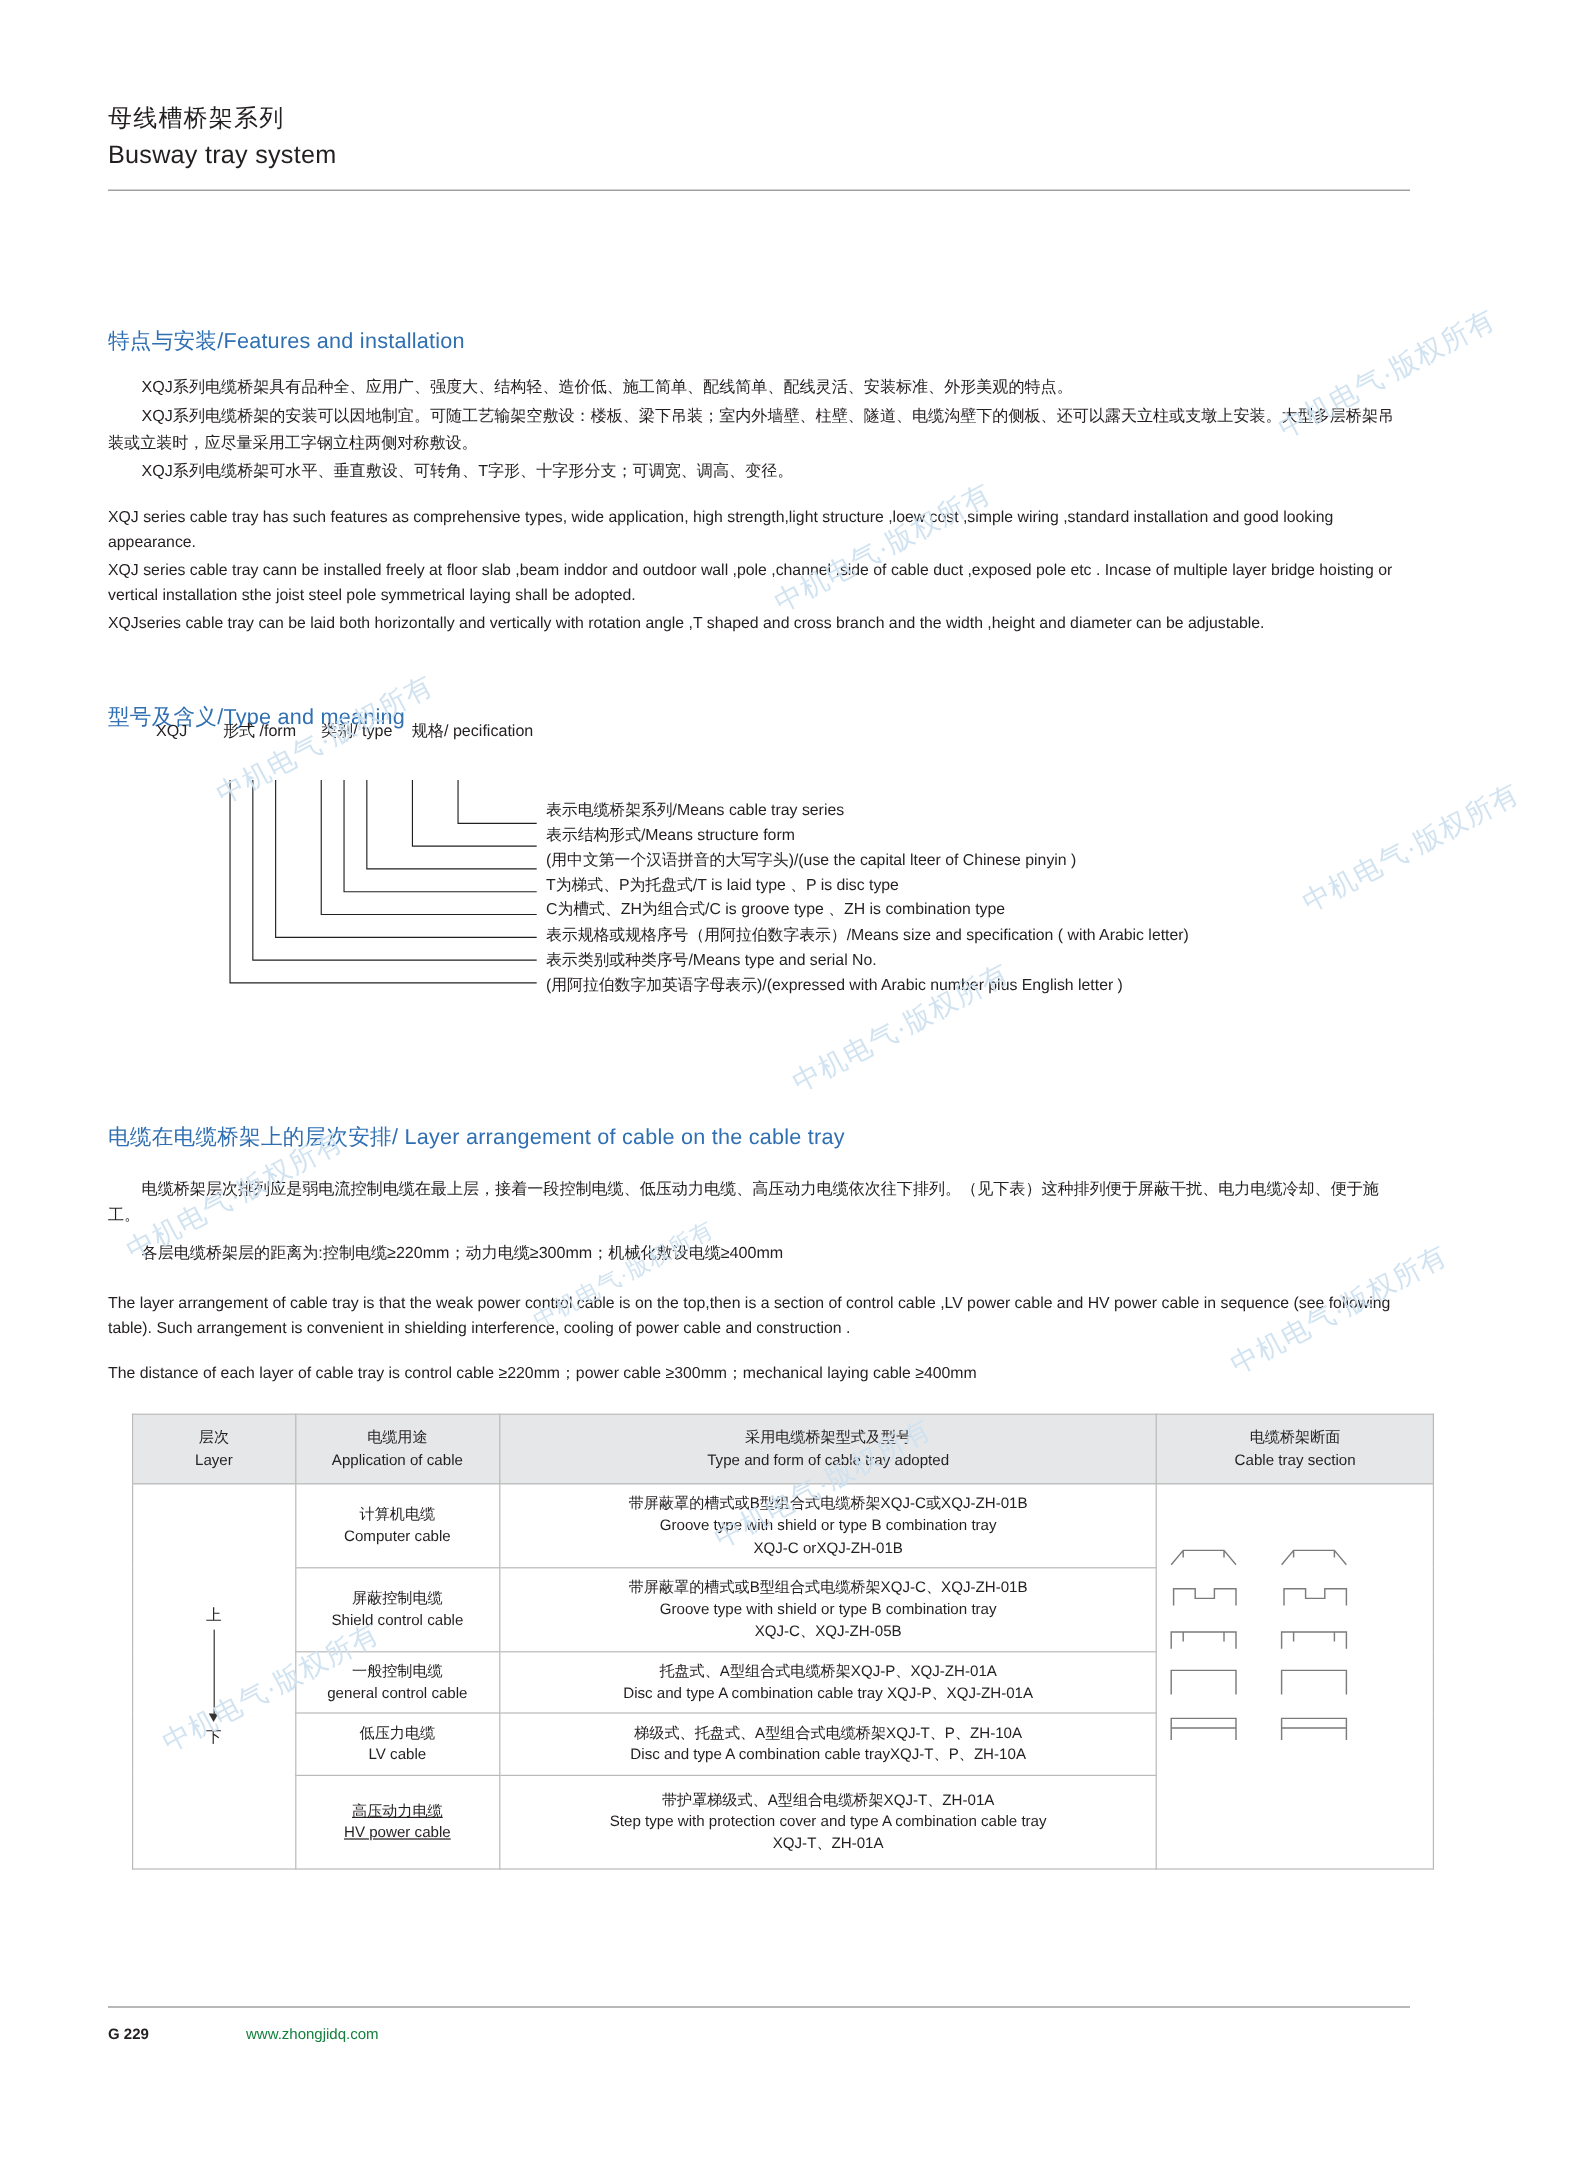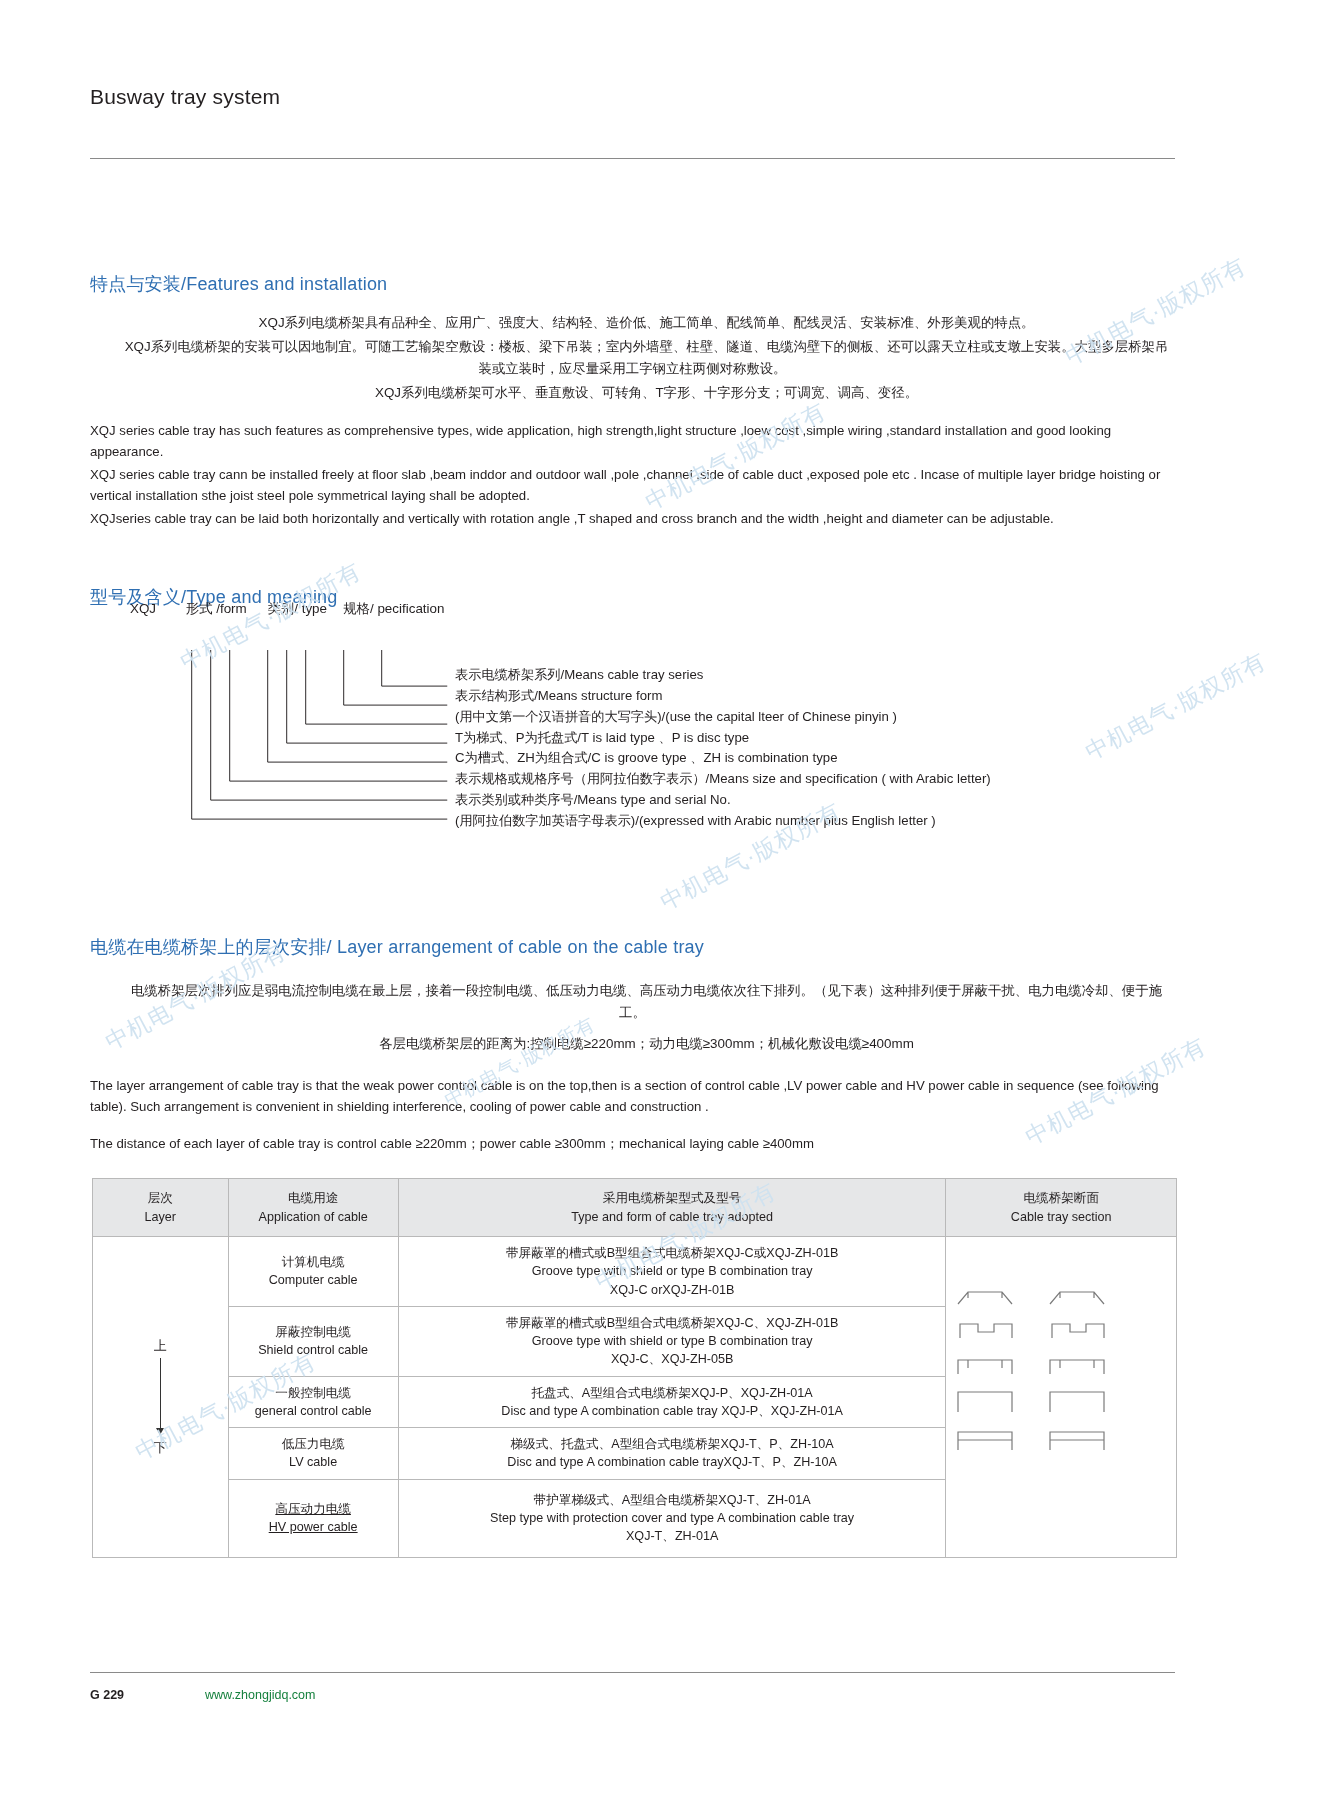--- a/index.html
+++ b/index.html
@@ -62,21 +62,21 @@
 
   
   .para {
     position: absolute;
     font-size: 13.2px;
     line-height: 1.62;
     color: #231f20;
     text-align: left;
   }
   .para.cn { font-size: 13.4px; line-height: 1.66; }
-  .indent { text-indent: 28px; text-align: center; }
+  .indent { text-indent: 28px; }
 
   
   .tm-headrow {
     position: absolute;
     left: 90px;
     top: 600px;
     font-size: 13.4px;
     color: #231f20;
     white-space: nowrap;
     margin-left: 40px;
@@ -95,21 +95,21 @@
     top: 665px;
     font-size: 13.2px;
     line-height: 1.58;
     color: #231f20;
     white-space: nowrap;
   }
 
   
   .tbl-wrap {
     position: absolute;
-    left: 81px;
+    left: 99px;
     top: 1178px;
     width: 1085px;
     padding-left: 11px;
   }
   table.layer-table {
     border-collapse: collapse;
     width: 1085px;
     font-size: 12.6px;
     color: #231f20;
   }
@@ -195,20 +195,21 @@
   .wm.small { font-size: 19px; }
 
   svg { display: block; }
 </style>
 </head>
 <body>
 
 <div class="page">
 
   <div class="header">
+    <div class="title-cn">母线槽桥架系列</div>
     <div class="title-en">Busway tray system</div>
   </div>
   <div class="header-rule"></div>
 
   <div class="sec-heading" style="left:90px; top:272px;">特点与安装/Features and installation</div>
 
   <div class="para cn indent" style="left:90px; top:312px; width:1085px;">XQJ系列电缆桥架具有品种全、应用广、强度大、结构轻、造价低、施工简单、配线简单、配线灵活、安装标准、外形美观的特点。</div>
   <div class="para cn indent" style="left:90px; top:336px; width:1085px;">XQJ系列电缆桥架的安装可以因地制宜。可随工艺输架空敷设：楼板、梁下吊装；室内外墙壁、柱壁、隧道、电缆沟壁下的侧板、还可以露天立柱或支墩上安装。大型多层桥架吊装或立装时，应尽量采用工字钢立柱两侧对称敷设。</div>
   <div class="para cn indent" style="left:90px; top:382px; width:1085px;">XQJ系列电缆桥架可水平、垂直敷设、可转角、T字形、十字形分支；可调宽、调高、变径。</div>
 

